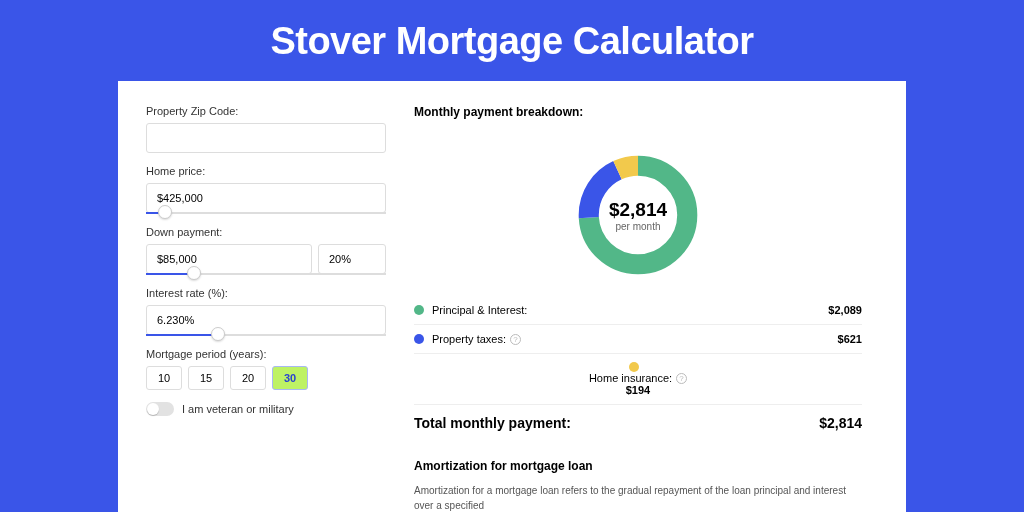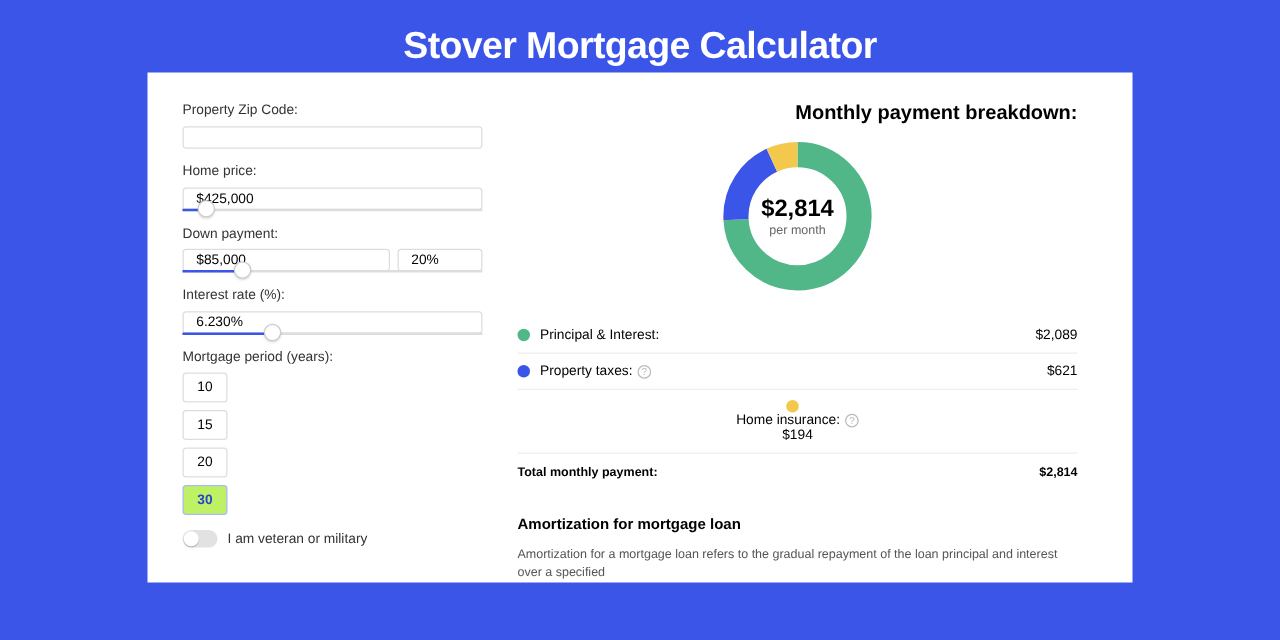--- a/index.html
+++ b/index.html
@@ -1,48 +1,48 @@
 <!DOCTYPE html>
 <html><head>
 <meta charset="utf-8">
 <style>
   * { box-sizing: border-box; margin: 0; padding: 0; font-family: -apple-system, BlinkMacSystemFont, "Segoe UI", Arial, sans-serif; }
   body { width: 1024px; height: 512px; background: #3a55e8; overflow: hidden; }
-  .title { text-align: center; color: #fff; font-size: 30px; font-weight: 700; padding: 20px 0 4px; letter-spacing: -0.5px; }
+  .title { text-align: center; color: #fff; font-size: 38px; font-weight: 700; padding: 20px 0 18px; letter-spacing: -0.5px; }
   .card { width: 788px; margin: 0 auto; background: #fff; padding: 24px 44px 0 28px; display: flex; gap: 28px; }
   .left { width: 240px; flex-shrink: 0; }
   .right { flex: 1; }
   .lbl { font-size: 11px; color: #333; margin-bottom: 6px; display: block; }
-  .input { width: 100%; height: 18px; border: 1px solid #ddd; border-radius: 3px; padding: 0 10px; font-size: 11px; }
+  .input { width: 100%; height: 30px; border: 1px solid #ddd; border-radius: 3px; padding: 0 10px; font-size: 11px; }
   .field { margin-bottom: 12px; position: relative; }
   .slider-track { height: 2px; background: #ddd; position: relative; margin-top: -1px; }
   .slider-fill { height: 2px; background: #3a55e8; position: absolute; left: 0; top: 0; }
   .slider-thumb { width: 14px; height: 14px; background: #fff; border: 1px solid #ccc; border-radius: 50%; position: absolute; top: -7px; box-shadow: 0 1px 2px rgba(0,0,0,.15); }
   .dp-row { display: flex; gap: 6px; }
   .dp-row .input:first-child { flex: 1; }
   .dp-row .input:last-child { width: 68px; }
-  .periods { display: flex; gap: 6px; flex-direction: column; }
+  .periods { display: flex; gap: 6px; }
   .period-btn { width: 36px; height: 24px; border: 1px solid #ddd; border-radius: 3px; background: #fff; font-size: 11px; display: flex; align-items: center; justify-content: center; cursor: pointer; }
   .period-btn.active { background: #bef264; border-color: #a8b8f3; color: #2842d1; font-weight: 600; }
   .toggle-row { display: flex; align-items: center; gap: 8px; margin-top: 12px; }
   .toggle { width: 28px; height: 14px; background: #e2e2e2; border-radius: 10px; position: relative; }
   .toggle::after { content: ""; width: 12px; height: 12px; background: #fff; border-radius: 50%; position: absolute; top: 1px; left: 1px; box-shadow: 0 1px 1px rgba(0,0,0,.2); }
-  .section-h { font-size: 16px; font-weight: 700; margin-bottom: 0; text-align: right; }
+  .section-h { font-size: 12px; font-weight: 700; margin-bottom: 23px; }
   .donut-wrap { display: flex; justify-content: center; padding: 8px 0 16px; }
   .donut { position: relative; width: 130px; height: 130px; }
   .donut svg { width: 130px; height: 130px; transform: rotate(-90deg); }
   .donut-center { position: absolute; inset: 0; display: flex; flex-direction: column; align-items: center; justify-content: center; }
   .donut-val { font-size: 19px; font-weight: 700; }
   .donut-sub { font-size: 10px; color: #666; }
   .legend-row { display: flex; align-items: center; padding: 8px 0; border-bottom: 1px solid #eee; font-size: 11px; }
   .legend-row:last-of-type { border-bottom: none; flex-direction: column; }
   .dot { width: 10px; height: 10px; border-radius: 50%; margin-right: 8px; flex-shrink: 0; }
   .legend-label { flex: 1; display: flex; align-items: center; gap: 4px; }
-  .legend-val { font-weight: 400; }
-  .total-row { display: flex; padding: 10px 0; font-size: 10px; font-weight: 700; border-top: 1px solid #eee; }
+  .legend-val { font-weight: 700; }
+  .total-row { display: flex; padding: 10px 0; font-size: 14px; font-weight: 700; border-top: 1px solid #eee; }
   .total-row .legend-val { font-weight: 700; }
   .info-icon { width: 11px; height: 11px; border: 1px solid #bbb; border-radius: 50%; display: inline-flex; align-items: center; justify-content: center; font-size: 8px; color: #bbb; }
   .amort { margin-top: 18px; }
   .amort-h { font-size: 12px; font-weight: 700; margin-bottom: 10px; }
   .amort-p { font-size: 10px; color: #555; line-height: 1.5; }
 </style>
 </head>
 <body>
 
 <div class="title">Stover Mortgage Calculator</div>

